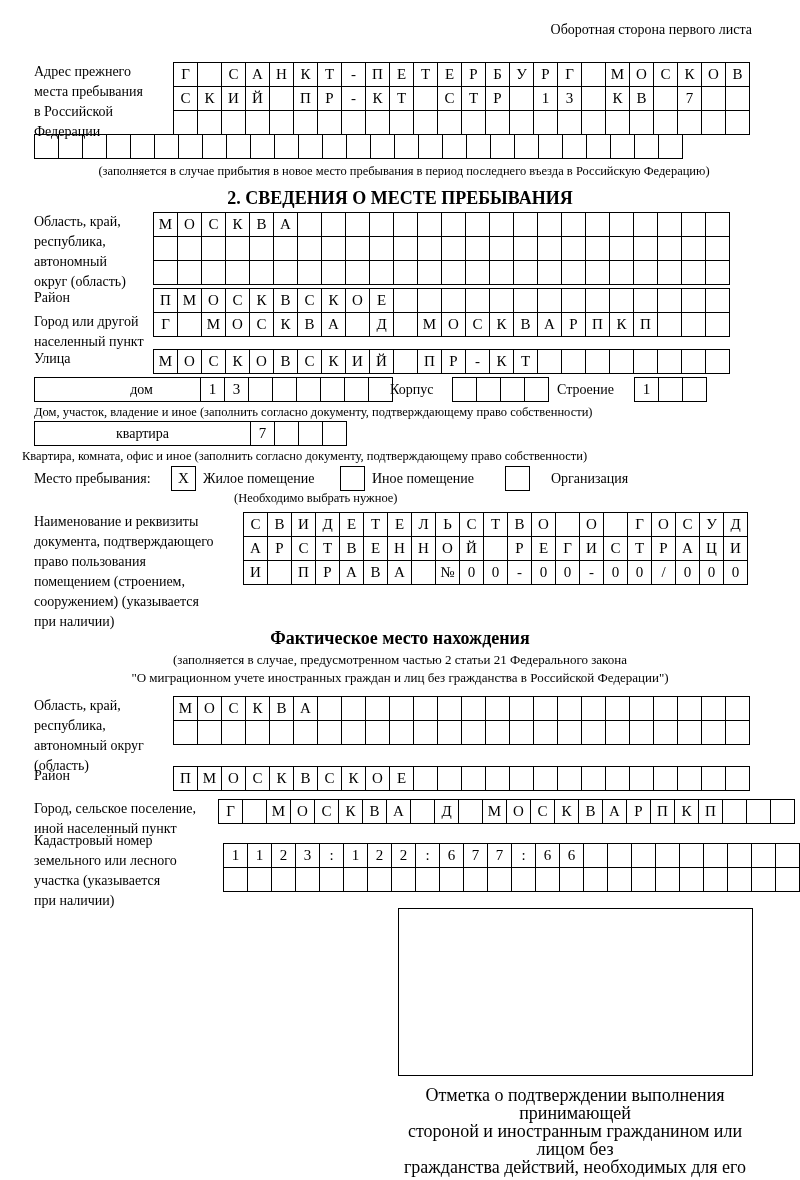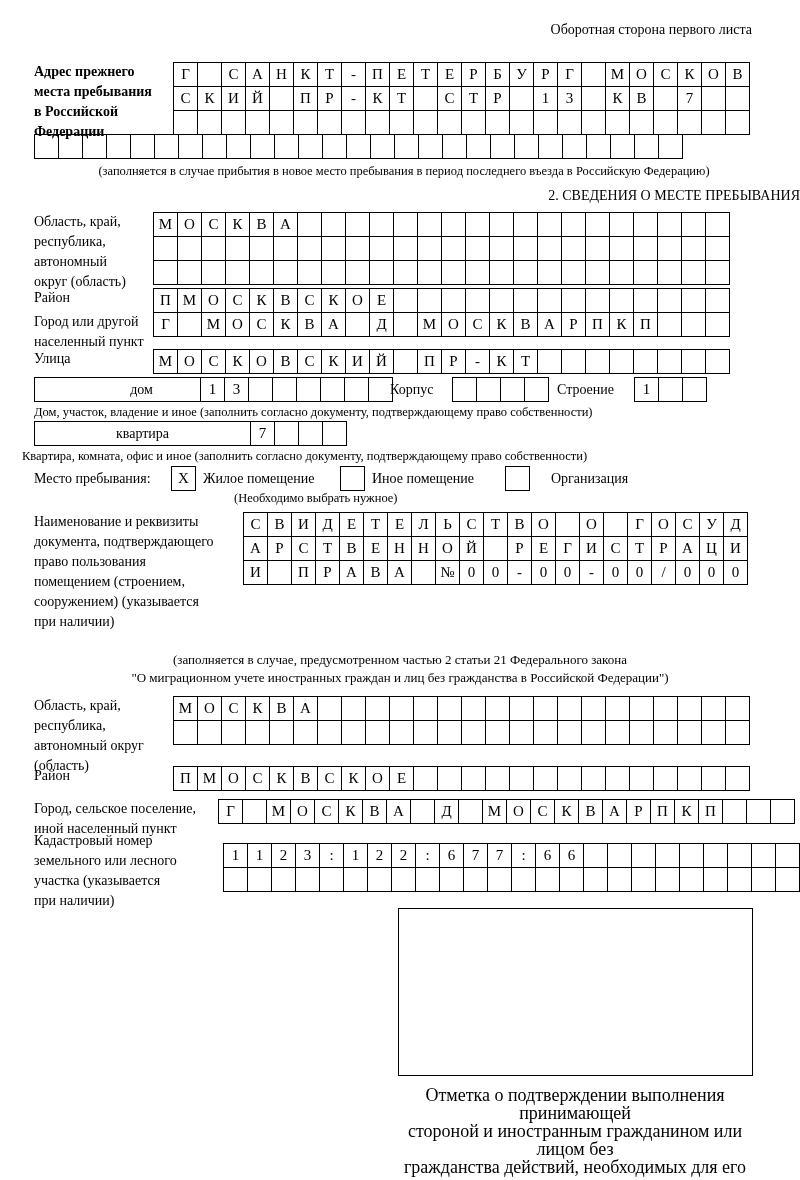--- a/index.html
+++ b/index.html
@@ -25,23 +25,23 @@
   .hdr-right {
     top: 22px; right: 48px;
     font-size: 14px;
   }
   .label {
     font-size: 14px;
     line-height: 20px;
   }
   .center-title {
     width: 100%;
-    text-align: right;
-    font-size: 14px;
-    font-weight: normal;
+    text-align: center;
+    font-size: 18px;
+    font-weight: bold;
   }
   .center-note {
     width: 100%;
     text-align: center;
     font-size: 13px;
   }
   .note {
     font-size: 12.5px;
     line-height: 17px;
   }
@@ -93,21 +93,21 @@
     text-align: center;
   }
 </style>
 </head>
 <body>
 
 <div class="page">
 
   <div class="abs hdr-right">Оборотная сторона первого листа</div>
 
-  <div class="abs label" style="left:34px; top:62px; width:145px;font-weight:bold;">
+  <div class="abs label" style="left:34px; top:62px; width:145px;">
     <div>Адрес прежнего</div>
     <div>места пребывания</div>
     <div>в Российской</div>
     <div>Федерации</div>
   </div>
 
   <div class="abs cellrow" id="prev-row-0" style="left:173px; top:62px;">
       <div class="cell">Г</div>
       <div class="cell"></div>
       <div class="cell">С</div>
@@ -508,20 +508,21 @@
       <div class="cell">0</div>
       <div class="cell">-</div>
       <div class="cell">0</div>
       <div class="cell">0</div>
       <div class="cell">/</div>
       <div class="cell">0</div>
       <div class="cell">0</div>
       <div class="cell">0</div>
     </div>
 
+  <div class="abs center-title" style="left:0; top:628px;">Фактическое место нахождения</div>
   <div class="abs center-note" style="left:0; top:652px;">(заполняется в случае, предусмотренном частью 2 статьи 21 Федерального закона</div>
   <div class="abs center-note" style="left:0; top:670px;">"О миграционном учете иностранных граждан и лиц без гражданства в Российской Федерации")</div>
 
   <div class="abs label" style="left:34px; top:696px; width:150px;">
     <div>Область, край,</div>
     <div>республика,</div>
     <div>автономный округ</div>
     <div>(область)</div>
   </div>
   <div class="abs cellrow" id="s3-region-0" style="left:173px; top:696px;">

